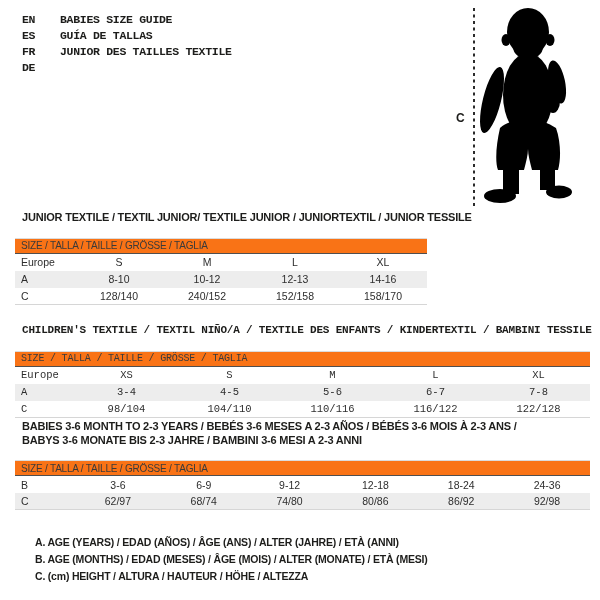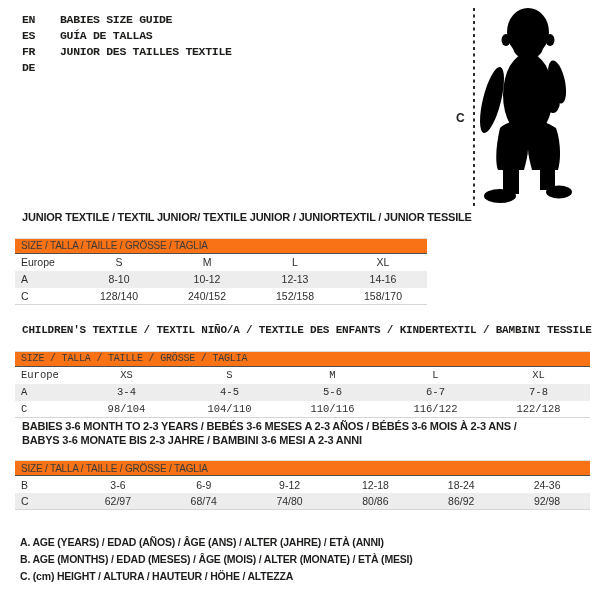--- a/index.html
+++ b/index.html
@@ -78,21 +78,21 @@
     align-items: center;
     font-size: 10.5px;
     color: #2e2e2e;
   }
   .t-row.alt { background: #ededed; }
   .t-row.last { border-bottom: 1px solid #d6d6d6; }
   .t-label { width: 60px; padding-left: 6px; flex: none; }
   .t-cell { flex: 1; text-align: center; }
 
   
-  .footnotes { position: absolute; left: 20px; top: 534px; }
+  .footnotes { position: absolute; left: 35px; top: 534px; }
   .footnote {
     font-size: 10.5px;
     font-weight: bold;
     letter-spacing: -0.2px;
     line-height: 17px;
     white-space: nowrap;
   }
 </style>
 </head>
 <body>

